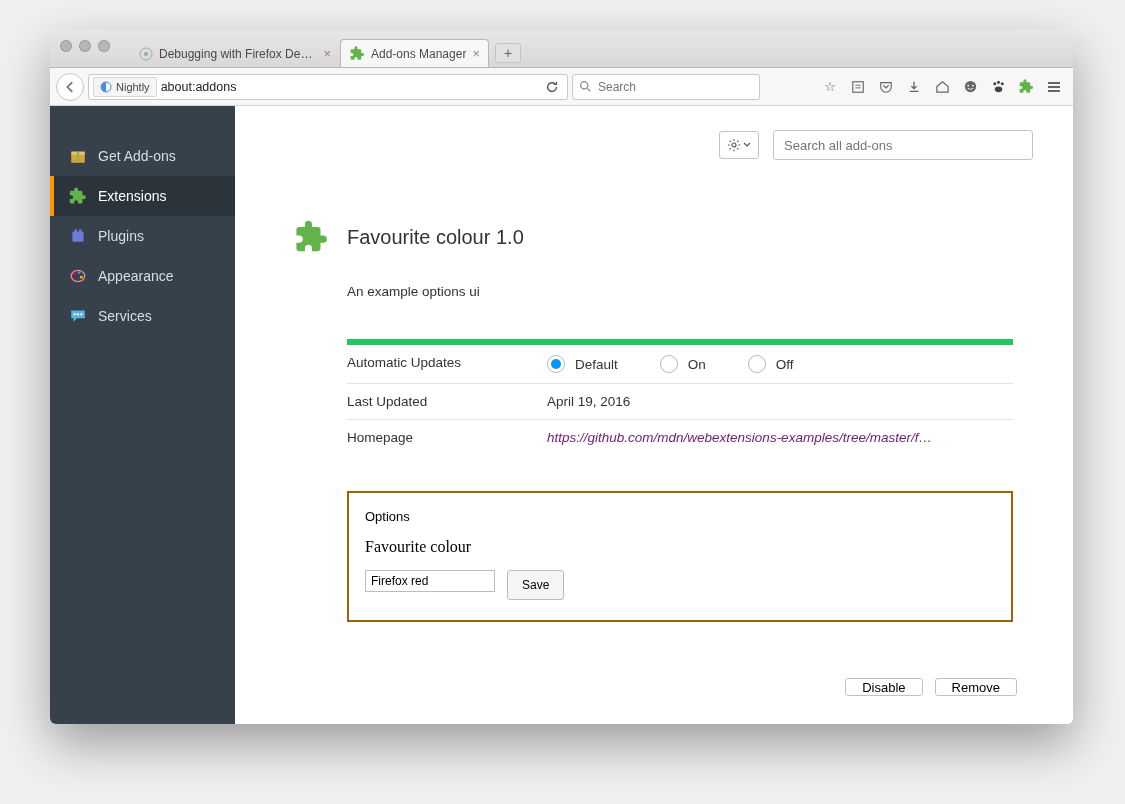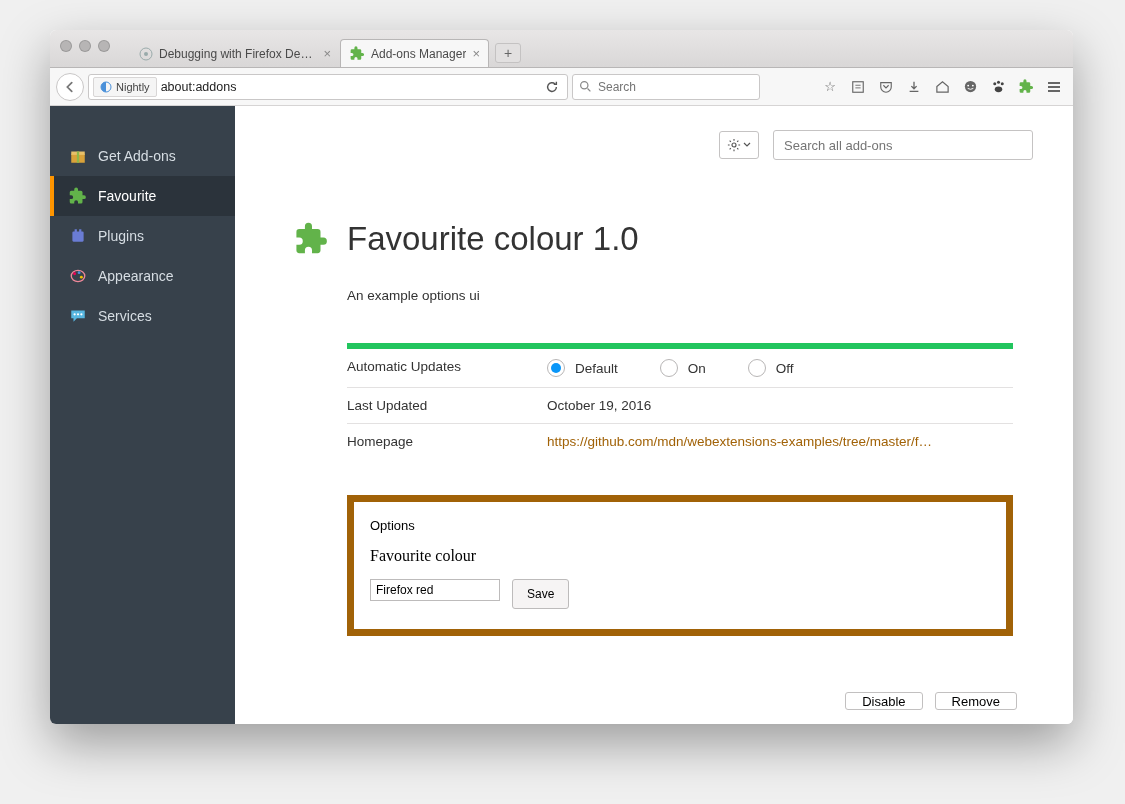--- a/index.html
+++ b/index.html
@@ -182,59 +182,59 @@
   }
 
   .addon-detail {
     padding: 50px 60px 20px 60px;
   }
   .addon-title-row {
     display:flex; align-items:center; gap: 18px;
     margin-bottom: 30px;
   }
   .addon-title-row h1 {
-    font-size: 33px; font-weight: 400; color:#333;
+    font-size: 20px; font-weight: 400; color:#333;
   }
   .addon-desc {
     margin-left: 52px;
     font-size: 13.5px; color:#333;
     margin-bottom: 40px;
   }
 
   .info-table {
     margin-left: 52px;
     border-top: 6px solid #22c55e;
   }
   .info-row {
     display:flex;
     border-bottom: 1px solid #e3e1e1;
     padding: 10px 0;
     font-size: 13.5px;
   }
   .info-row .k { width: 200px; color:#333; }
   .info-row .v { flex:1; color:#333; display:flex; align-items:center; gap:28px; }
-  .info-row .v a { color:#a16207; text-decoration:none; white-space:nowrap; overflow:hidden; text-overflow:ellipsis; max-width: 410px; display:inline-block; }
+  .info-row .v a { color:#701a75; text-decoration:none; white-space:nowrap; overflow:hidden; text-overflow:ellipsis; max-width: 410px; display:inline-block;font-style:italic; }
 
   .radio {
     width:18px; height:18px; border:1px solid #b8b6b6; border-radius:50%;
     display:inline-flex; align-items:center; justify-content:center;
     margin-right: 4px;
     cursor:pointer;
     background:#fff;
   }
   .radio.checked::after {
     content:""; width:10px; height:10px; border-radius:50%;
     background:#0996f8;
   }
   .radio-label { display:flex; align-items:center; gap:6px; margin-right:14px; }
 
   .options-box {
     margin-left: 52px;
     margin-top: 36px;
-    border: 7px solid #a16207;
+    border: 2px solid #a16207;
     padding: 16px 16px 20px 16px;
     position: relative;
   }
   .options-box .field-label {
     font-family: "Times New Roman", serif;
     font-size: 16px;
     margin: 14px 0 14px 0;
   }
   .options-box .row { display:flex; gap:12px; }
   .options-box input[type="text"] {
@@ -388,21 +388,21 @@
             </svg>
           </span>
         <span>Get Add-ons</span>
       </div>
       <div class="side-item active">
         <span class="sicon">
             <svg width="18" height="18" viewBox="0 0 24 24">
               <path fill="#62b34a" d="M20 11h-2V7a2 2 0 0 0-2-2h-4V3a2.5 2.5 0 1 0-5 0v2H3a2 2 0 0 0-2 2v4h2a2.5 2.5 0 1 1 0 5H1v4a2 2 0 0 0 2 2h4v-2a2.5 2.5 0 1 1 5 0v2h4a2 2 0 0 0 2-2v-4h2a2.5 2.5 0 1 0 0-5z"></path>
             </svg>
           </span>
-        <span>Favourite</span>
+        <span>Extensions</span>
       </div>
       <div class="side-item">
         <span class="sicon">
             <svg width="18" height="18" viewBox="0 0 16 16">
               <rect x="3" y="4" width="10" height="9" rx="1" fill="#6a7cd4"></rect>
               <rect x="5" y="2" width="2" height="3" fill="#6a7cd4"></rect>
               <rect x="9" y="2" width="2" height="3" fill="#6a7cd4"></rect>
             </svg>
           </span>
         <span>Plugins</span>
@@ -469,21 +469,21 @@
                   <span>On</span>
                 </span>
               <span class="radio-label">
                   <span class="radio"></span>
                   <span>Off</span>
                 </span>
             </div>
           </div>
           <div class="info-row">
             <div class="k">Last Updated</div>
-            <div class="v">October 19, 2016</div>
+            <div class="v">April 19, 2016</div>
           </div>
           <div class="info-row" style="border-bottom:none">
             <div class="k">Homepage</div>
             <div class="v">
                 <a href="#">https://github.com/mdn/webextensions-examples/tree/master/f…</a>
               </div>
           </div>
         </div>
 
         <div class="options-box">

